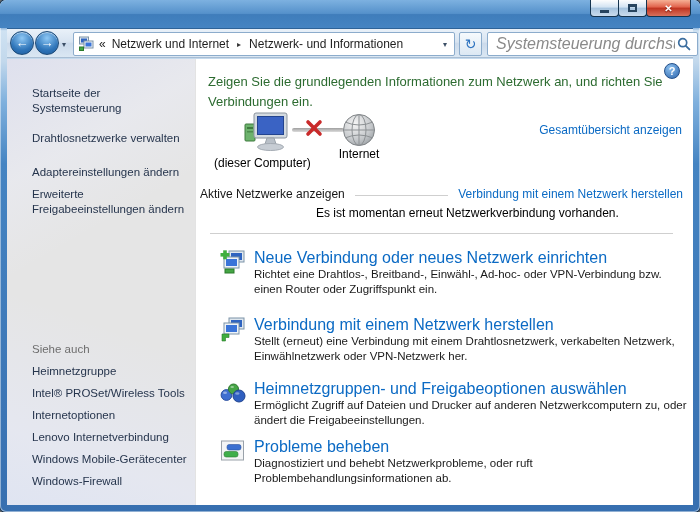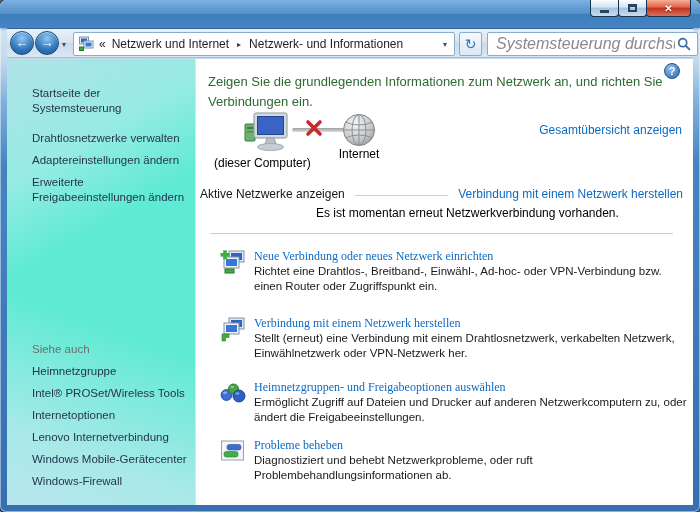--- a/index.html
+++ b/index.html
@@ -39,29 +39,29 @@
   .addr-drop{margin-left:auto;font-size:8px;color:#3c4f66;padding:0 5px;cursor:pointer;}
   .refresh-btn{position:absolute;left:452px;top:3px;width:23px;height:24px;border:1px solid #8caccc;border-radius:2px;
     background:linear-gradient(#f6fafd,#dce8f3);color:#2f74c0;font-size:14px;text-align:center;line-height:22px;cursor:pointer;}
   .searchbox{position:absolute;left:480px;top:3px;width:211px;height:24px;background:#fff;
     border:1px solid #8caccc;border-radius:2px;display:flex;align-items:center;padding:0 6px;}
   .searchbox input{border:none;outline:none;flex:1;font-family:"Liberation Sans",sans-serif;
     font-size:16px;color:#a21caf;min-width:0;background:transparent;}
   .searchbox input::placeholder{font-style:italic;color:#8a8a8a;}
   
   .client{position:absolute;left:7px;top:59px;right:7px;bottom:7px;background:#fff;}
-  .sidebar{position:absolute;left:0;top:0;bottom:0;width:188px;background:#5eead4;overflow:hidden;}
+  .sidebar{position:absolute;left:0;top:0;bottom:0;width:188px;background:#e5e5e5;overflow:hidden;}
   .sb-decor1{position:absolute;left:0;top:0;width:100%;height:250px;pointer-events:none;
     background:linear-gradient(150deg,rgba(219,222,242,.65) 0%,rgba(236,238,250,.4) 35%,rgba(255,255,255,0) 62%);}
   .sb-decor2{position:absolute;left:0;bottom:0;width:100%;height:240px;pointer-events:none;
     background:linear-gradient(200deg,rgba(255,255,255,0) 30%,rgba(229,233,249,.55) 75%,rgba(221,228,247,.7) 100%);}
   .side-sep{position:absolute;left:188px;top:0;bottom:0;width:1px;background:#e3e3e3;}
   .side-top{position:absolute;top:27px;left:25px;width:160px;}
   .side-item{font-size:11.5px;color:#26354d;line-height:15px;cursor:pointer;}
-  .side-item.i1{margin-bottom:15px;} .side-item.i2{margin-bottom:7px;} .side-item.i3{margin-bottom:7px;}
+  .side-item.i1{margin-bottom:15px;} .side-item.i2{margin-bottom:19px;} .side-item.i3{margin-bottom:7px;}
   .side-bottom{position:absolute;bottom:8px;left:25px;width:160px;}
   .side-header{font-size:11.5px;color:#6e6e6e;height:22px;}
   .side-link{font-size:11.5px;color:#26354d;height:22px;cursor:pointer;}
   
   .main{position:absolute;left:189px;right:0;top:0;bottom:0;overflow:hidden;}
   .help-btn{position:absolute;top:4px;right:13px;width:16px;height:16px;border-radius:50%;
     background:radial-gradient(circle at 35% 28%,#8cc0ef,#2e66ad);border:1px solid #24508a;color:#fff;
     font-size:11px;font-weight:bold;text-align:center;line-height:15px;cursor:pointer;}
   .heading{position:absolute;left:12px;top:13px;width:478px;font-size:13px;line-height:20px;color:#2c6b30;}
   .overview-link{position:absolute;right:11px;top:64px;font-size:12px;color:#0b6ac4;cursor:pointer;}
@@ -76,21 +76,21 @@
   .sect-row .lab{font-size:12px;color:#151515;white-space:nowrap;}
   .sect-row .rule{flex:1;height:1px;background:#cfcfcf;margin:2px 10px 0 10px;}
   .sect-row .rlink{font-size:12px;color:#0b6ac4;white-space:nowrap;cursor:pointer;}
   .active-row{top:128px;}
   .status-text{position:absolute;left:120px;top:147px;font-size:12px;color:#000;}
   .settings-row{top:172px;}
   .task{position:absolute;left:24px;right:10px;display:flex;}
   .t1{top:190px;} .t2{top:257px;} .t3{top:321px;} .t4{top:379px;}
   .task .ticon{width:26px;height:26px;flex:0 0 26px;margin-right:8px;cursor:pointer;}
   .task .ttext{flex:1;}
-  .task .ttitle{font-size:12px;color:#0b6ac4;cursor:pointer;font-family:Liberation Serif, serif;}
+  .task .ttitle{font-size:16px;color:#0b6ac4;cursor:pointer;}
   .task .tdesc{font-size:11.5px;color:#1a1a1a;line-height:14.5px;width:437px;}
 </style>
 </head>
 <body>
 
 <div class="window">
   <div class="titlebar"></div>
 
   <div class="caption-buttons">
     <div class="cap min">

